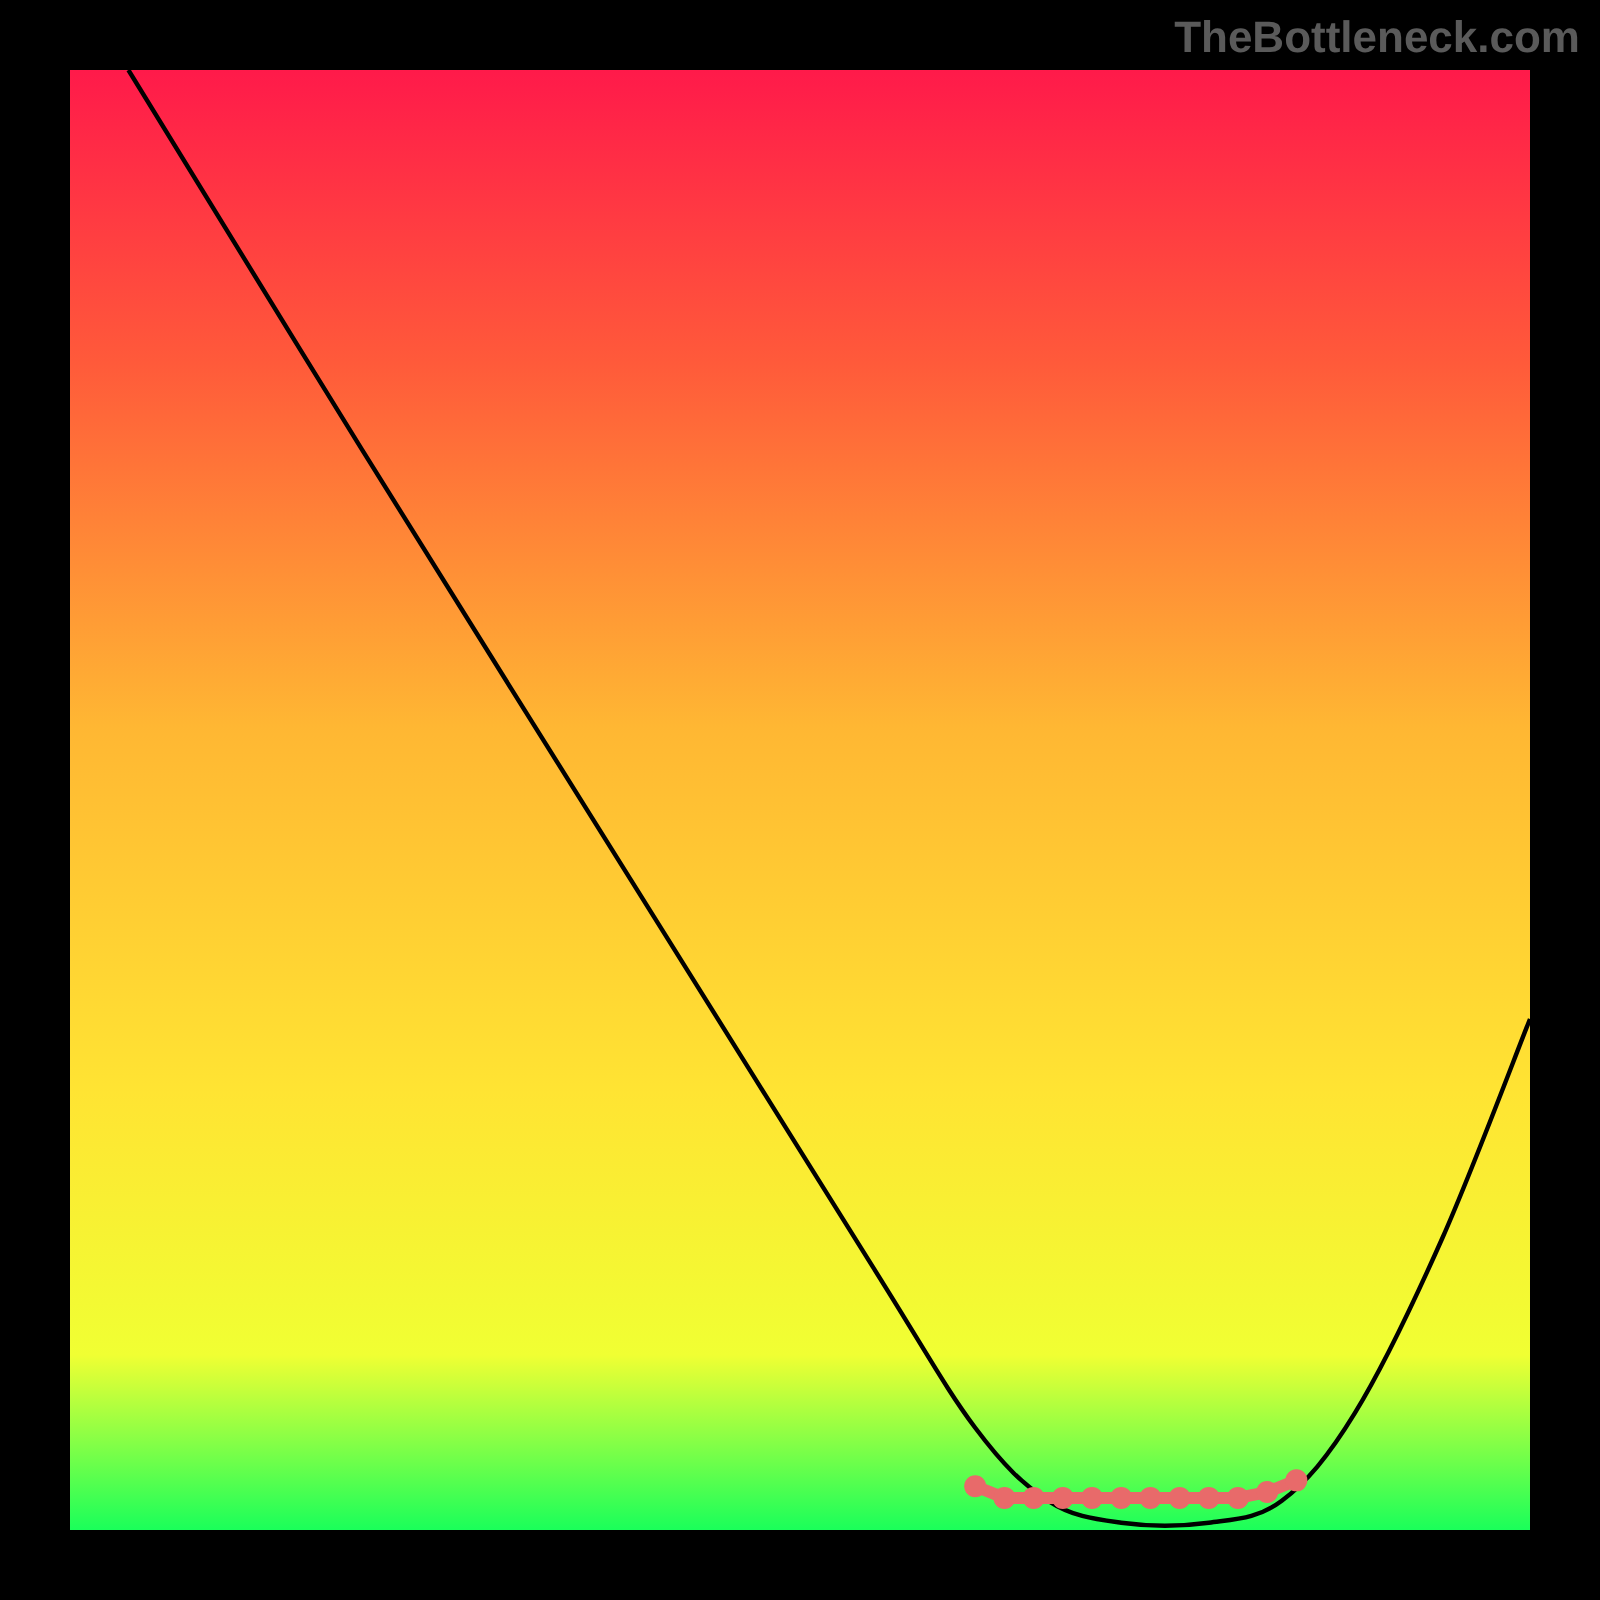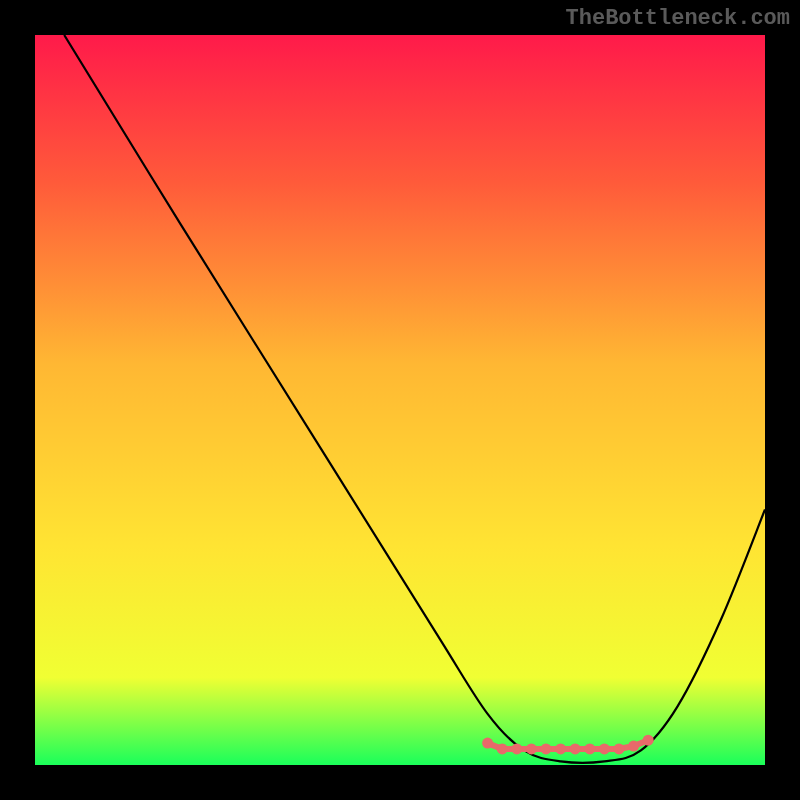--- a/index.html
+++ b/index.html
@@ -9,21 +9,21 @@
     height: 800px;
     background: #000;
     position: relative;
     overflow: hidden;
   }
   .watermark {
     position: absolute;
     top: 6px;
     right: 10px;
     color: #5a5a5a;
-    font-family: Liberation Mono, monospace;
+    font-family: Liberation Sans, sans-serif;
     font-size: 22px;
     font-weight: bold;
     z-index: 10;
   }
   .chart-area {
     position: absolute;
     left: 35px;
     top: 35px;
     width: 730px;
     height: 730px;

